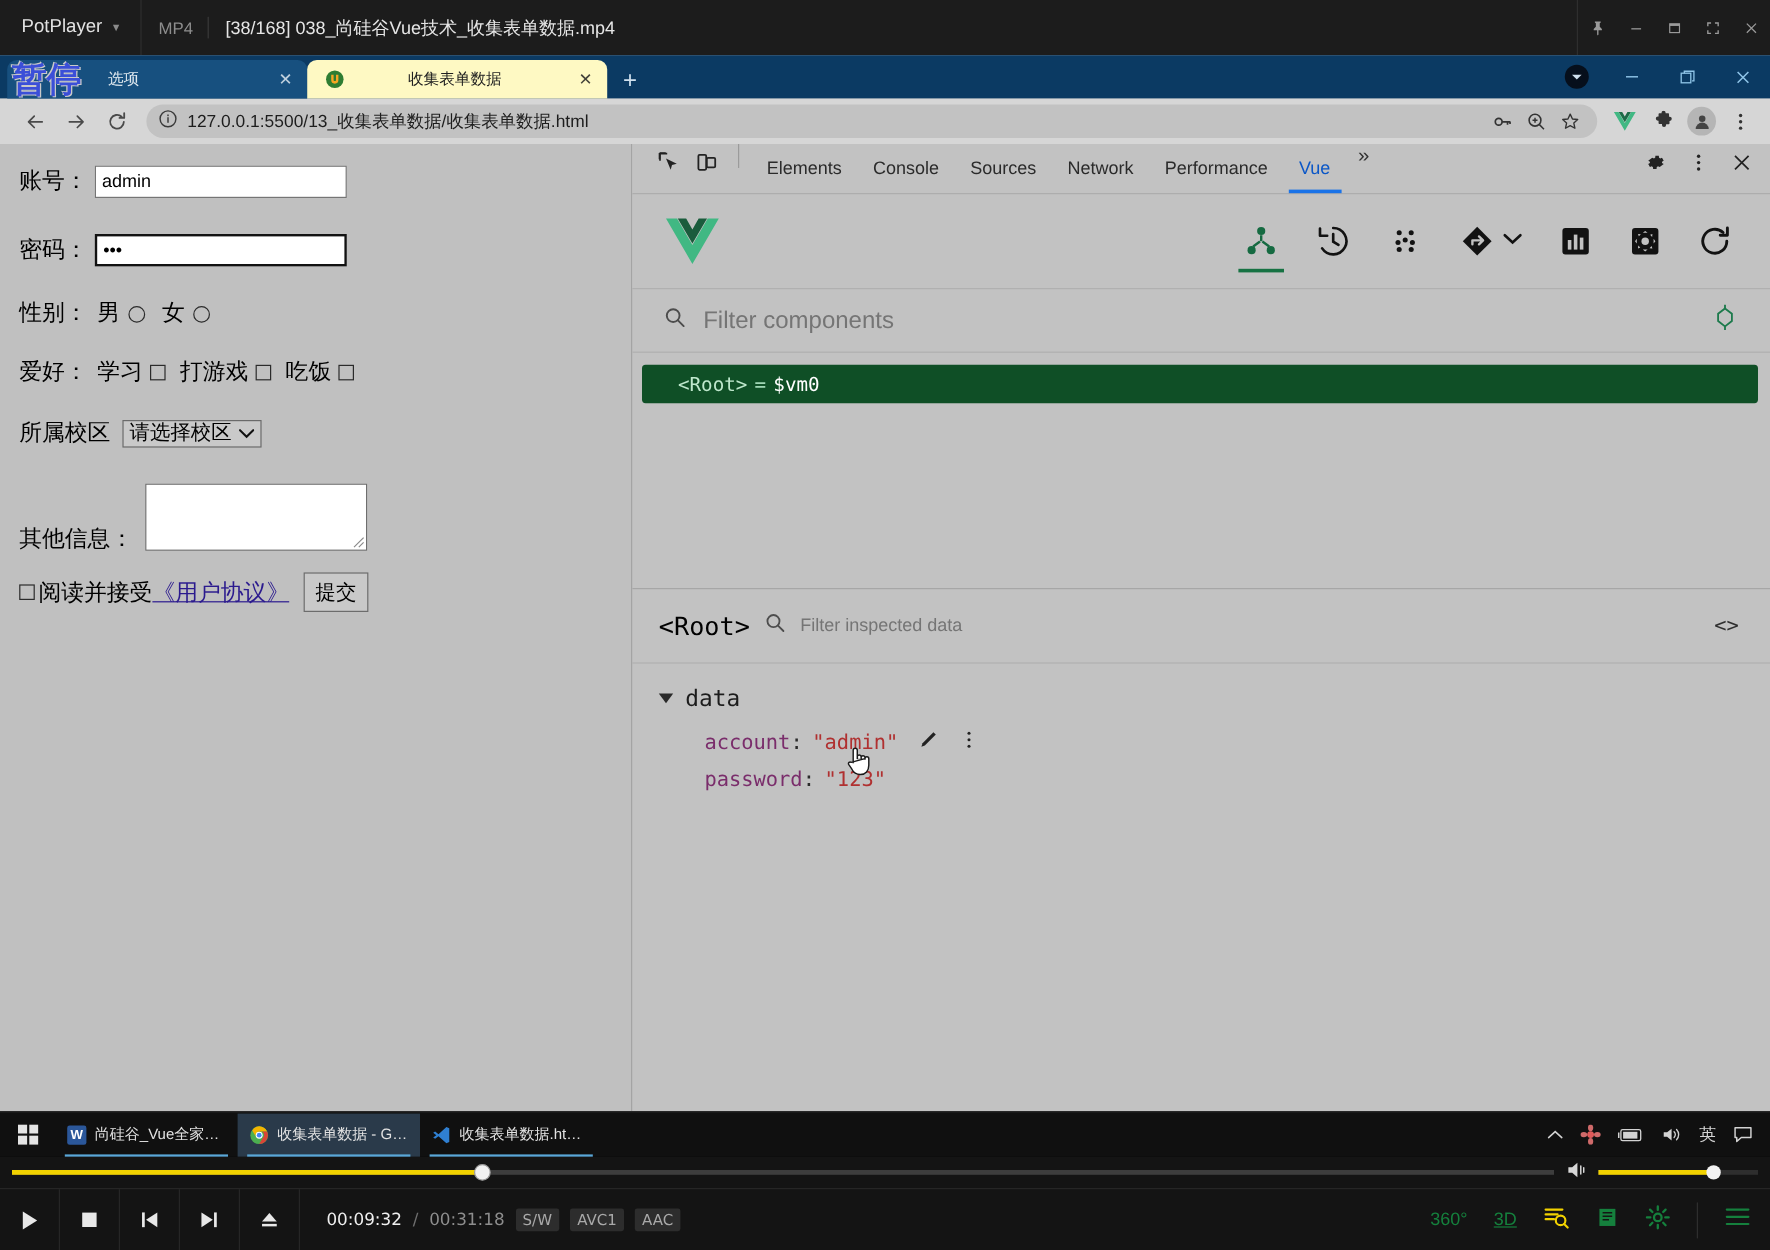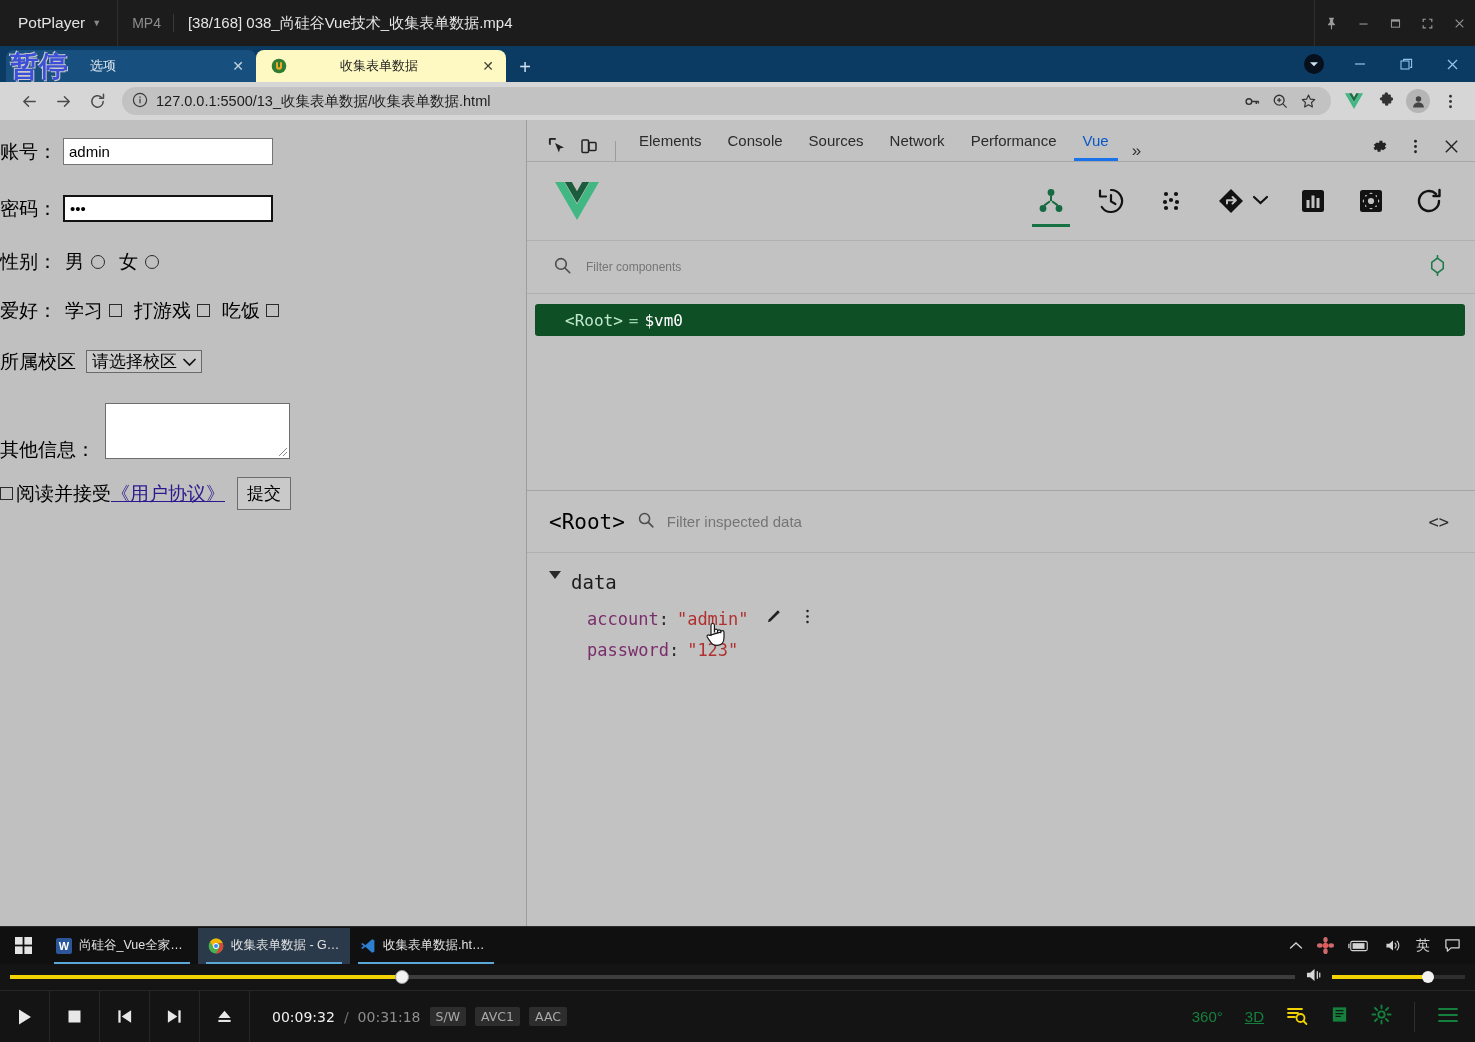--- a/index.html
+++ b/index.html
@@ -76,21 +76,21 @@
   .ext-ic { width: 30px; height: 30px; display: flex; align-items: center;
       justify-content: center; color: #333; }
   .avatar-ic { width: 24px; height: 24px; border-radius: 50%; background: #b5b5b5;
       display: flex; align-items: center; justify-content: center; }
 
   .chrome-body { display: flex; height: 806px; background: #c0c0c0; }
 
   
   .page {
     width: 527px; background: #c0c0c0; border-right: 1px solid #9d9d9d;
-    padding: 18px 0 0 0; color: #000;
+    padding: 18px 0 0 16px; color: #000;
     font-family: "DejaVu Sans", "Liberation Sans", sans-serif;
   }
   .frow { display: flex; align-items: center; font-size: 19px; line-height: 1;
       margin-bottom: 30px; }
   .flabel { white-space: nowrap; }
   .ftext {
     width: 210px; height: 27px; background: #fff; border: 1px solid #757575;
     font-size: 15px; padding: 2px 5px; font-family: "Liberation Sans", sans-serif;
     margin-left: 6px; color: #000;
   }
@@ -111,21 +111,21 @@
   .agree-row { display: flex; align-items: center; font-size: 19px; margin-top: 10px; }
   .agree-check { width: 13px; height: 13px; border: 1.6px solid #2b2b2b; margin-right: 3px; flex: none; }
   .agree-link { color: #2b1a8e; text-decoration: underline; }
   .submit-btn {
     margin-left: 12px; border: 1px solid #6c6c6c; background: #c9c9c9;
     font-size: 17px; padding: 4px 9px; color: #000;
   }
 
   
   .devtools { flex: 1; background: #c2c2c2; display: flex; flex-direction: column; }
-  .dt-tabbar { height: 42px; display: flex; align-items: flex-end; gap: 0;
+  .dt-tabbar { height: 42px; display: flex; align-items: flex-start; gap: 0;
       padding: 0 8px 0 14px; border-bottom: 1px solid #a8a8a8; background: #c2c2c2; }
   .dt-ic { width: 32px; height: 30px; display: flex; align-items: center;
       justify-content: center; color: #222; }
   .dt-divider { width: 1px; height: 20px; background: #9b9b9b; margin: 0 10px; }
   .dt-tab { padding: 0 13px; height: 41px; display: flex; align-items: center;
       font-size: 15px; color: #2b2b2b; position: relative; }
   .dt-tab.active { color: #0b57c7; }
   .dt-tab.active::after { content: ""; position: absolute; left: 4px; right: 4px;
       bottom: 0; height: 3px; background: #1a73e8; }
   .dt-more { padding: 0 10px; font-size: 17px; color: #333; }
@@ -137,21 +137,21 @@
   .vue-tools { margin-left: auto; display: flex; align-items: center; gap: 30px; }
   .vtool { position: relative; display: flex; align-items: center; justify-content: center;
       height: 56px; color: #121212; }
   .vtool.active { color: #156a41; }
   .vtool.active::after { content: ""; position: absolute; left: -4px; right: -4px;
       bottom: 2px; height: 3px; background: #177243; }
   .vtool .chev { margin-left: 6px; }
 
   .vue-filterbar { height: 54px; display: flex; align-items: center; padding: 0 26px 0 26px;
       gap: 14px; border-top: 1px solid #b0b0b0; border-bottom: 1px solid #b0b0b0; }
-  .vue-filter-input { font-size: 12px; color: #4d4d4d; }
+  .vue-filter-input { font-size: 20px; color: #4d4d4d; }
   .vue-filter-right { margin-left: auto; color: #1d7a4c; }
 
   .vue-tree { padding: 10px 10px 0 8px; height: 196px; }
   .tree-node {
     background: #0f4f26; color: #ffffff; border-radius: 3px; height: 32px;
     display: flex; align-items: center; padding-left: 30px;
     font-family: "DejaVu Sans Mono", monospace; font-size: 16px;
   }
   .tn-tag { color: #bfe8cd; }
   .tn-eq { color: #9fd6b4; margin: 0 6px; }
@@ -160,21 +160,21 @@
   .vue-split { height: 1px; background: #a6a6a6; }
   .vue-inspect-head { height: 62px; display: flex; align-items: center;
       padding: 0 26px 0 22px; gap: 12px; border-bottom: 1px solid #b0b0b0; }
   .insp-root { font-family: "DejaVu Sans Mono", monospace; font-size: 21px; }
   .insp-filter { font-size: 15px; color: #4d4d4d; }
   .insp-code { margin-left: auto; color: #2f2f2f; font-size: 17px;
       font-family: "DejaVu Sans Mono", monospace; }
 
   .vue-data { padding: 18px 0 0 22px; font-family: "DejaVu Sans Mono", monospace;
       font-size: 17px; }
-  .data-head { display: flex; gap: 10px; color: #1c1c1c;
+  .data-head { display: flex; align-items: center; gap: 10px; color: #1c1c1c;
       font-size: 19px; margin-bottom: 10px; }
   .tri { width: 0; height: 0; border-left: 6px solid transparent;
       border-right: 6px solid transparent; border-top: 8px solid #2a2a2a; }
   .data-row { display: flex; align-items: center; gap: 0; padding-left: 38px;
       height: 31px; position: relative; }
   .dk { color: #7a2d6b; }
   .dcolon { color: #2b2b2b; margin-right: 8px; }
   .dq { color: #b03030; }
   .row-act { display: flex; align-items: center; gap: 18px; margin-left: 16px; color: #222; }
 

